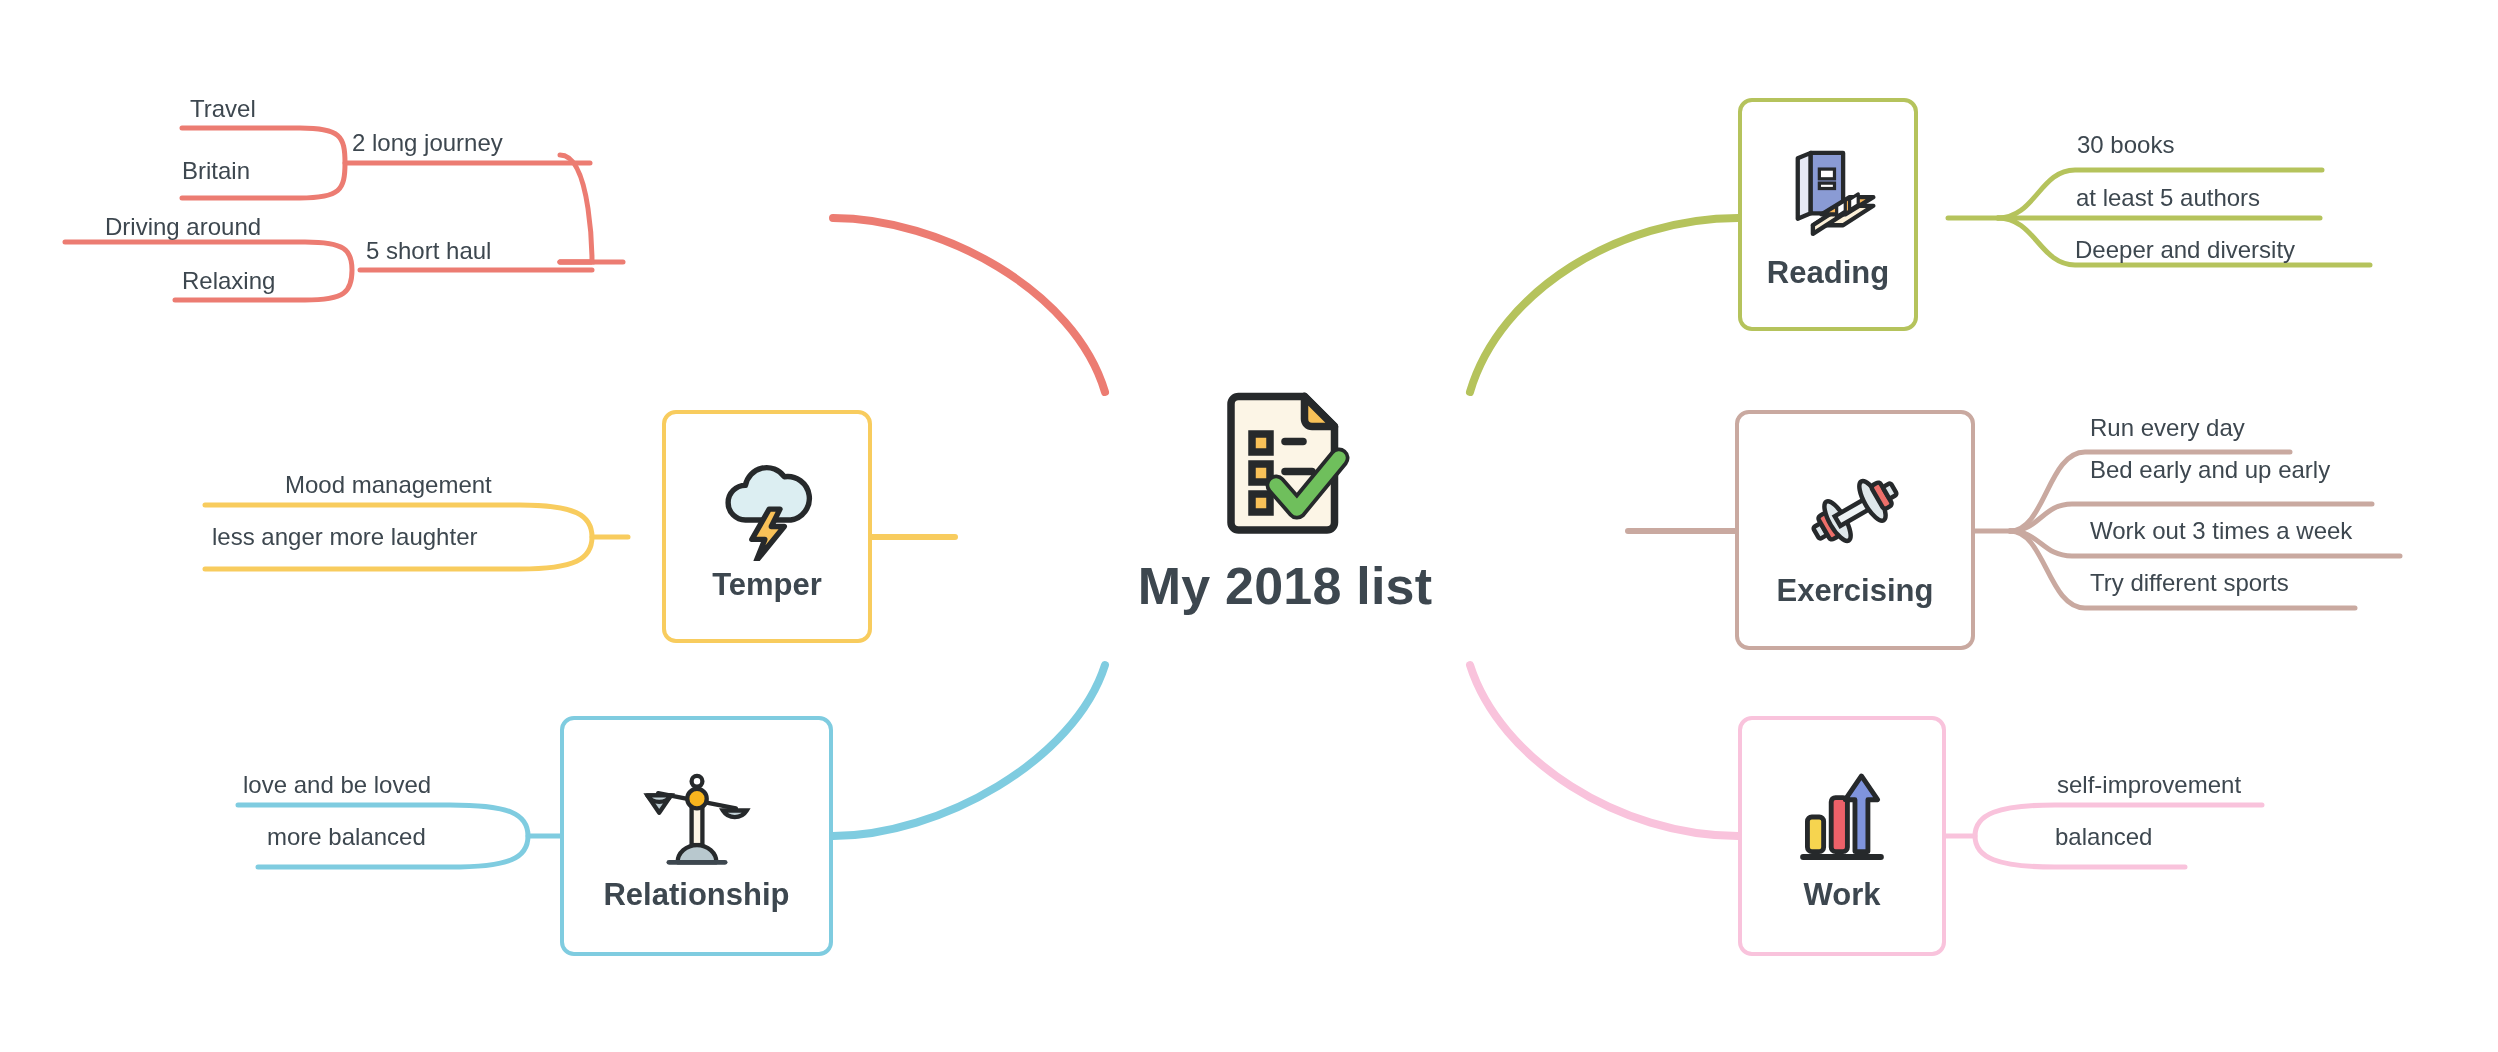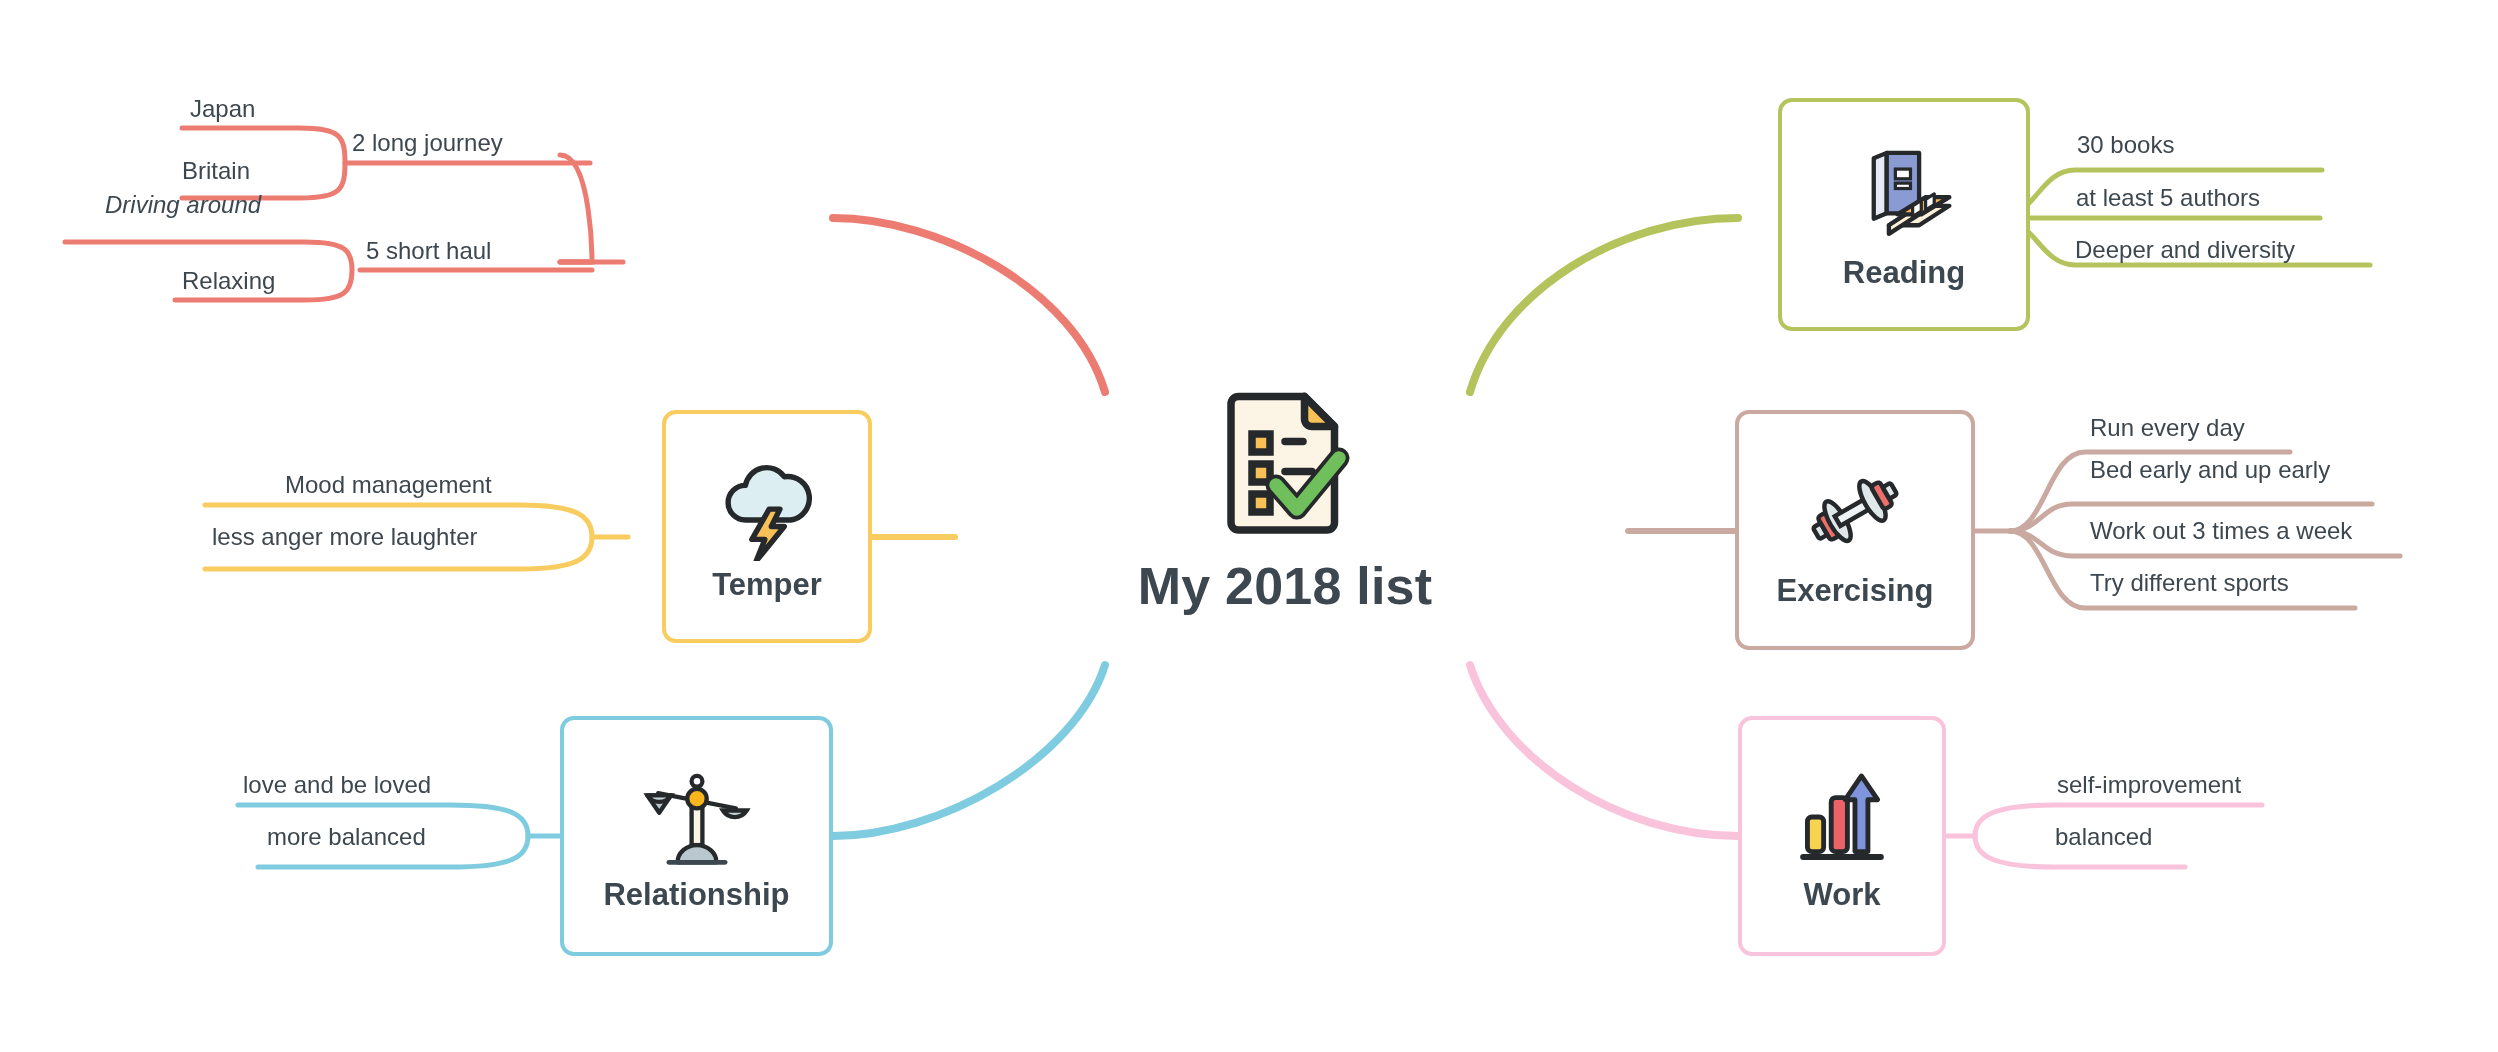--- a/index.html
+++ b/index.html
@@ -144,23 +144,23 @@
         <path d="M44 62 L58 78 L86 44" fill="none" stroke="#6fbf5c" stroke-width="9" stroke-linecap="round" stroke-linejoin="round"></path>
       </svg>
     </span>
     <span class="center-title">My 2018 list</span>
   </div>
 
 
   <div class="leaf" style="left:352px; top:130px;">2 long journey</div>
   <div class="leaf" style="left:366px; top:238px;">5 short haul</div>
 
-  <div class="leaf" style="left:190px; top:96px;">Japan</div>
+  <div class="leaf" style="left:190px; top:96px;">Travel</div>
   <div class="leaf" style="left:182px; top:158px;">Britain</div>
-  <div class="leaf" style="left:105px; top:192px;font-style:italic;">Driving around</div>
+  <div class="leaf" style="left:105px; top:214px;">Driving around</div>
   <div class="leaf" style="left:182px; top:268px;">Relaxing</div>
 
   <div class="topic-box" style="left:662px; top:410px; width:210px; height:233px; border-color:#f8cc5e;">
     <span class="topic-icon">
       <svg width="108" height="108" viewBox="0 0 100 100" xmlns="http://www.w3.org/2000/svg">
         <path d="M30 62 a16 16 0 0 1 0 -32 a20 20 0 0 1 36 -8 a15 15 0 0 1 6 40 z" fill="#dceef2" stroke="#26292b" stroke-width="5" stroke-linejoin="round"></path>
         <path d="M52 52 L36 80 h12 l-8 20 l26 -32 h-12 l8 -16 z" fill="#f8c158" stroke="#26292b" stroke-width="5" stroke-linejoin="round"></path>
       </svg>
     </span>
     <span class="topic-label">Temper</span>
@@ -182,21 +182,21 @@
         <path d="M74 44 a13 13 0 0 0 22 0 z" fill="#c5d4d9" stroke="#26292b" stroke-width="4"></path>
         <circle cx="50" cy="33" r="9" fill="#f8b51e" stroke="#26292b" stroke-width="4"></circle>
       </svg>
     </span>
     <span class="topic-label">Relationship</span>
   </div>
 
   <div class="leaf" style="left:243px; top:772px;">love and be loved</div>
   <div class="leaf" style="left:267px; top:824px;">more balanced</div>
 
-  <div class="topic-box" style="left:1738px; top:98px; width:252px; height:233px; border-color:#b5c35c;margin-left:40px;">
+  <div class="topic-box" style="left:1738px; top:98px; width:180px; height:233px; border-color:#b5c35c;">
     <span class="topic-icon">
       <svg width="108" height="108" viewBox="0 0 100 100" xmlns="http://www.w3.org/2000/svg">
         <path d="M22 16 l12 -5 v56 l-12 5 z" fill="#e7eaf5" stroke="#26292b" stroke-width="4" stroke-linejoin="round"></path>
         <path d="M34 11 h30 v56 h-30 z" fill="#8a9bd4" stroke="#26292b" stroke-width="4" stroke-linejoin="round"></path>
         <rect x="42" y="26" width="14" height="9" fill="#ffffff" stroke="#26292b" stroke-width="3"></rect>
         <rect x="42" y="39" width="14" height="5" fill="#ffffff" stroke="#26292b" stroke-width="3"></rect>
         <path d="M36 78 l28 -18 h28 l-28 18 z" fill="#fcf0d8" stroke="#26292b" stroke-width="4" stroke-linejoin="round"></path>
         <path d="M36 78 v8 l28 -18 v-8 z" fill="#fcf0d8" stroke="#26292b" stroke-width="4" stroke-linejoin="round"></path>
         <path d="M44 68 l26 -16 h22 l-26 16 z" fill="#f5b458" stroke="#26292b" stroke-width="4" stroke-linejoin="round"></path>
         <path d="M58 60 l8 -5 v10 l-8 5 z" fill="#ffffff" stroke="#26292b" stroke-width="3" stroke-linejoin="round"></path>

